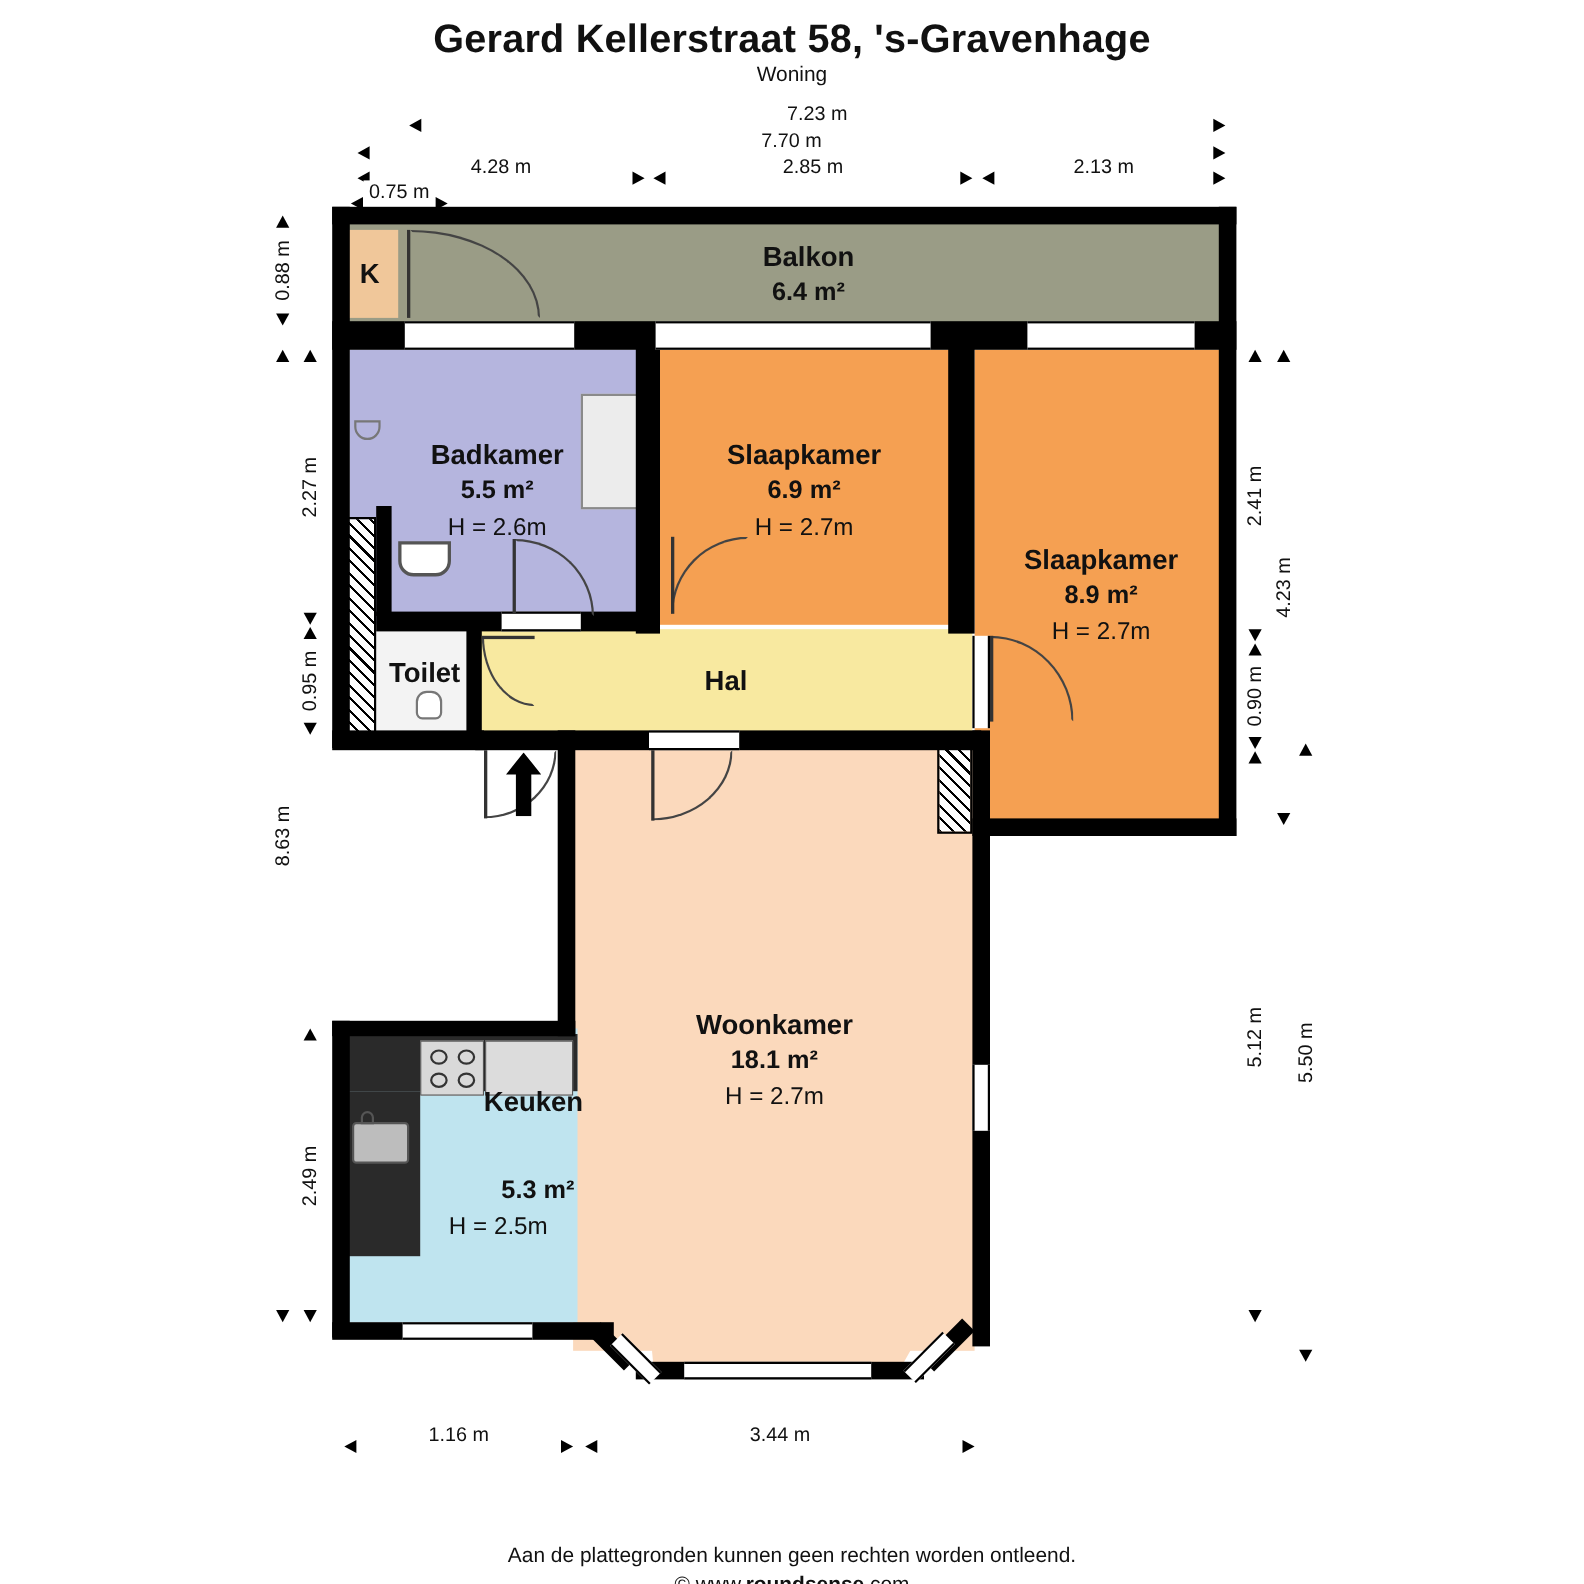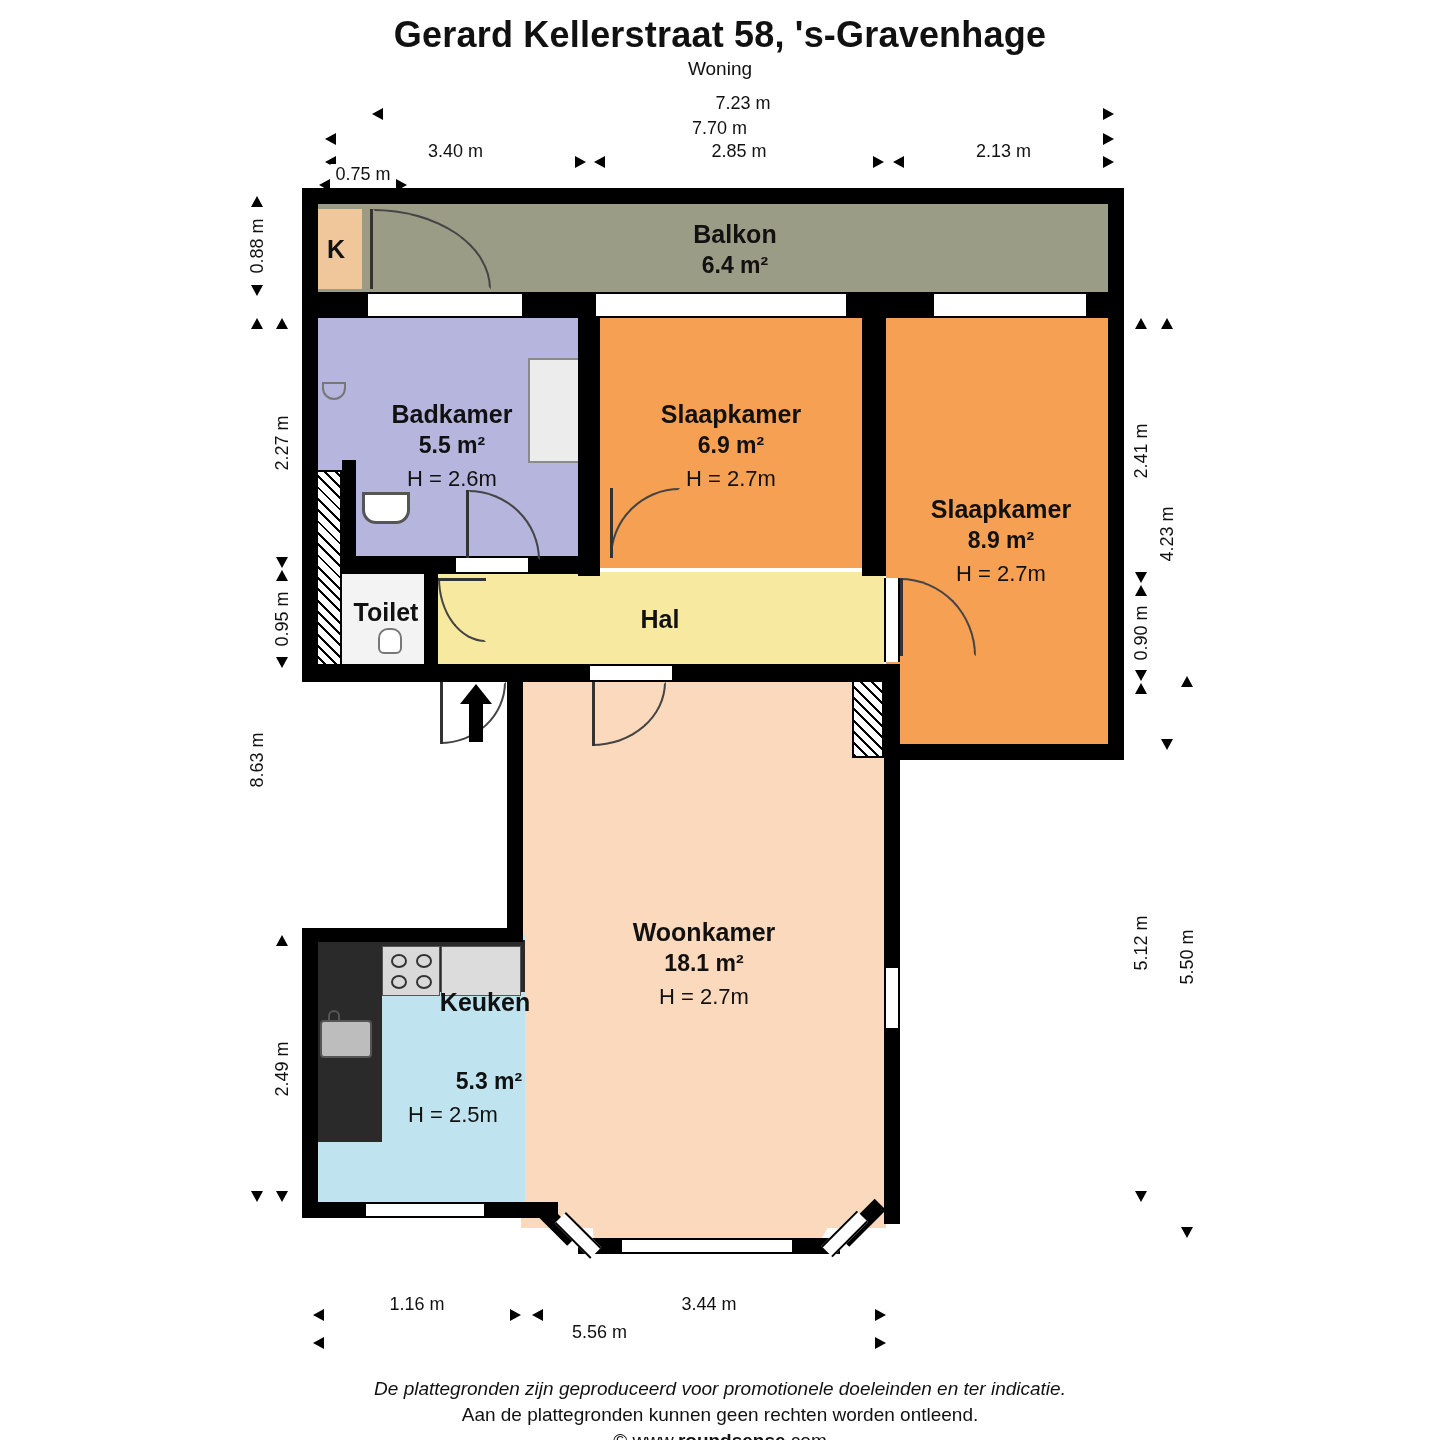--- a/index.html
+++ b/index.html
@@ -84,21 +84,21 @@
   <div class="dim hdim" style="left:325px;top:129px;width:789px;height:20px;">
     <div class="line"></div>
       <div class="arrow ar-l"></div>
       <div class="arrow ar-r"></div>
     <div class="lbl">7.70 m</div>
   </div>
   <div class="dim hdim" style="left:325px;top:152px;width:261px;height:20px;">
     <div class="line"></div>
       <div class="arrow ar-l"></div>
       <div class="arrow ar-r"></div>
-    <div class="lbl">3.40 m</div>
+    <div class="lbl">4.28 m</div>
   </div>
   <div class="dim hdim" style="left:594px;top:152px;width:290px;height:20px;">
     <div class="line"></div>
       <div class="arrow ar-l"></div>
       <div class="arrow ar-r"></div>
     <div class="lbl">2.85 m</div>
   </div>
   <div class="dim hdim" style="left:893px;top:152px;width:221px;height:20px;">
     <div class="line"></div>
       <div class="arrow ar-l"></div>
@@ -178,26 +178,20 @@
     <div class="line"></div>
       <div class="arrow ar-l"></div>
       <div class="arrow ar-r"></div>
     <div class="lbl">1.16 m</div>
   </div>
   <div class="dim hdim" style="left:532px;top:1305px;width:354px;height:20px;">
     <div class="line"></div>
       <div class="arrow ar-l"></div>
       <div class="arrow ar-r"></div>
     <div class="lbl">3.44 m</div>
-  </div>
-  <div class="dim hdim" style="left:313px;top:1333px;width:573px;height:20px;">
-    <div class="line"></div>
-      <div class="arrow ar-l"></div>
-      <div class="arrow ar-r"></div>
-    <div class="lbl">5.56 m</div>
   </div>
 
   <div class="plan">
 
     <div class="room" style="left:310px;top:196px;width:806px;height:110px;background:#9a9c86;"></div>
 
     <div class="room" style="left:310px;top:209px;width:52px;height:80px;background:#f0c79a;"></div>
 
     <div class="room" style="left:318px;top:318px;width:268px;height:250px;background:#b5b5de;"></div>
 
@@ -330,19 +324,18 @@
 
     <div class="lbltxt rname" style="left:525px;top:918px;width:358px;">Woonkamer</div>
     <div class="lbltxt rarea" style="left:525px;top:950px;width:358px;">18.1 m²</div>
     <div class="lbltxt rh" style="left:525px;top:984px;width:358px;">H = 2.7m</div>
 
     <div class="lbltxt rname" style="left:382px;top:988px;width:138px;margin-left:34px;">Keuken</div>
     <div class="lbltxt rarea" style="left:382px;top:1068px;width:142px;padding-left:36px;">5.3 m²</div>
     <div class="lbltxt rh" style="left:382px;top:1102px;width:142px;">H = 2.5m</div>
   </div>
 
-  <div class="footer l1">De plattegronden zijn geproduceerd voor promotionele doeleinden en ter indicatie.</div>
   <div class="footer l2">Aan de plattegronden kunnen geen rechten worden ontleend.</div>
   <div class="footer l3">
     <span>© www.</span><b>roundsense</b><span>.com</span>
   </div>
 
 </div>
 
 </body></html>

